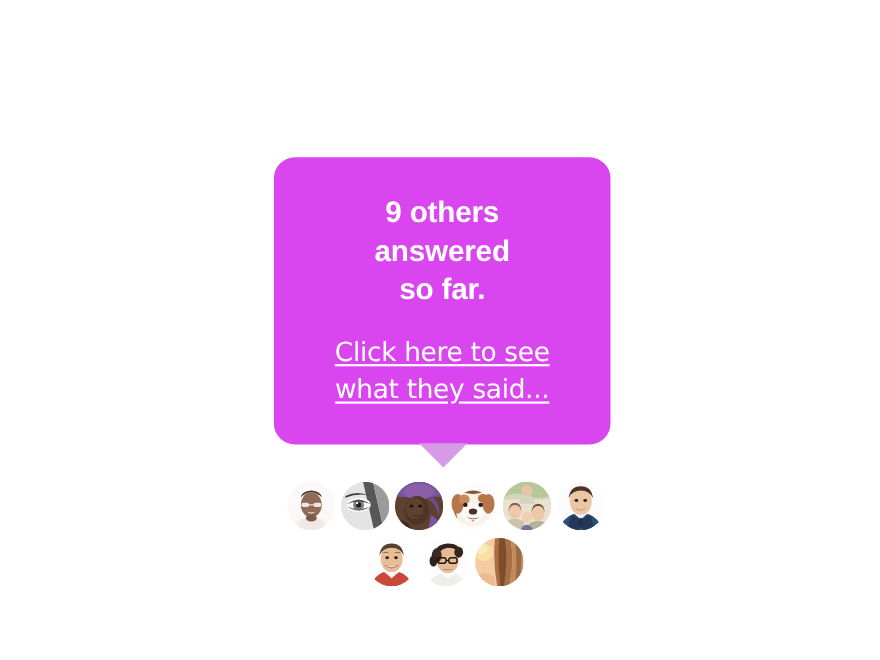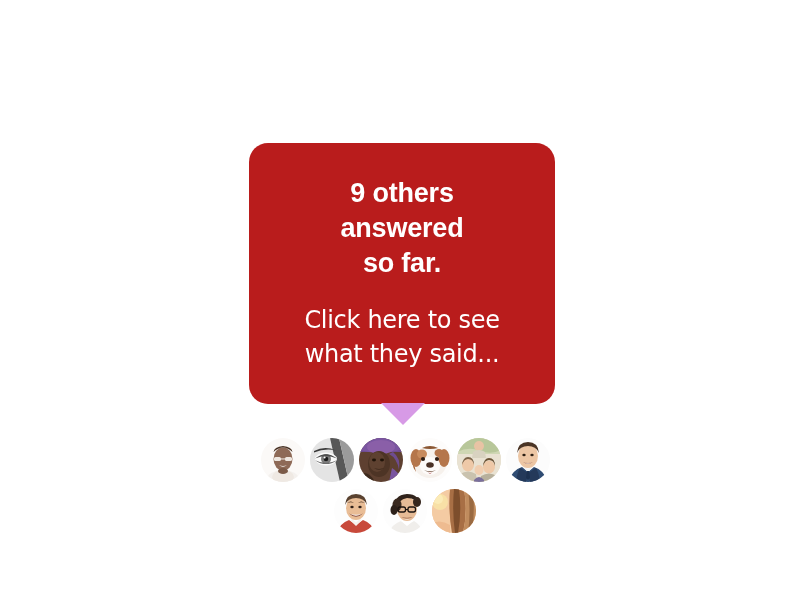--- a/index.html
+++ b/index.html
@@ -22,21 +22,21 @@
     height: 600px;
   }
 
   
   .bubble {
     position: absolute;
     left: 249px;
     top: 143px;
     width: 306px;
     height: 261px;
-    background: #b91c1c;
+    background: #d946ef;
     border-radius: 19px;
     box-sizing: border-box;
     padding-left: 16px;
   }
 
   .bubble-inner {
     position: absolute;
     left: 0; top: 0;
     width: 100%;
     height: 100%;
@@ -63,20 +63,21 @@
 
   .bubble-link {
     display: block;
     margin-top: 22px;
     color: #ffffff;
     font-family: "DejaVu Sans", sans-serif;
     font-weight: normal;
     font-size: 24px;
     line-height: 34px;
     text-align: center;
+    text-decoration: underline;
     text-underline-offset: 3px;
     white-space: pre-line;
     cursor: pointer;
     letter-spacing: -0.3px;
   }
 
   
   .bubble-tail {
     position: absolute;
     left: 381px;

